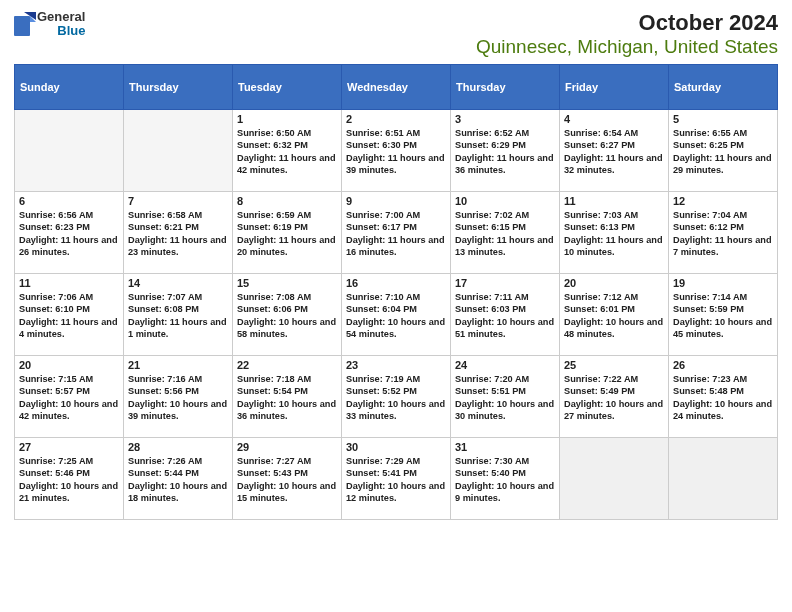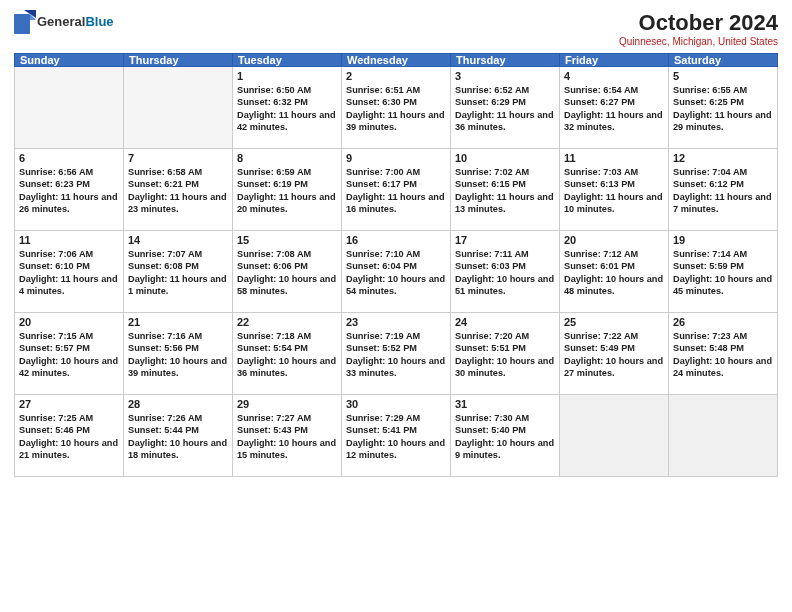--- a/index.html
+++ b/index.html
@@ -20,55 +20,57 @@
       align-items: flex-start;
       justify-content: space-between;
       margin-bottom: 6px;
     }
     .logo {
       display: flex;
       align-items: center;
     }
     .logo-text {
       display: flex;
+      flex-direction: column;
       font-size: 13px;
       font-weight: bold;
       color: #1a1a6e;
       line-height: 1.1;
+      text-align: right;
     }
     .logo-text span:first-child { color: #333; }
     .logo-icon {
       width: 20px;
       height: 24px;
       margin-right: 3px;
       position: relative;
     }
     .title-block {
       text-align: right;
     }
     .month-title {
       font-size: 22px;
       font-weight: bold;
       color: #222;
     }
     .location {
-      font-size: 10px;
-      color: #b91c1c;
+      font-size: 19px;
+      color: #4d7c0f;
     }
     .calendar {
       width: 100%;
       border-collapse: collapse;
       table-layout: fixed;
     }
     .calendar th {
       background: #3a6ebf;
       color: #fff;
       font-size: 11px;
       font-weight: bold;
-      padding: 0 5px;
+      padding: 16px 5px;
       border: 1px solid #2a5aaf;
       text-align: left;
     }
     .calendar td {
       border: 1px solid #ccc;
       vertical-align: top;
       padding: 3px 4px;
       font-size: 9.5px;
       height: 82px;
       background: #fff;

